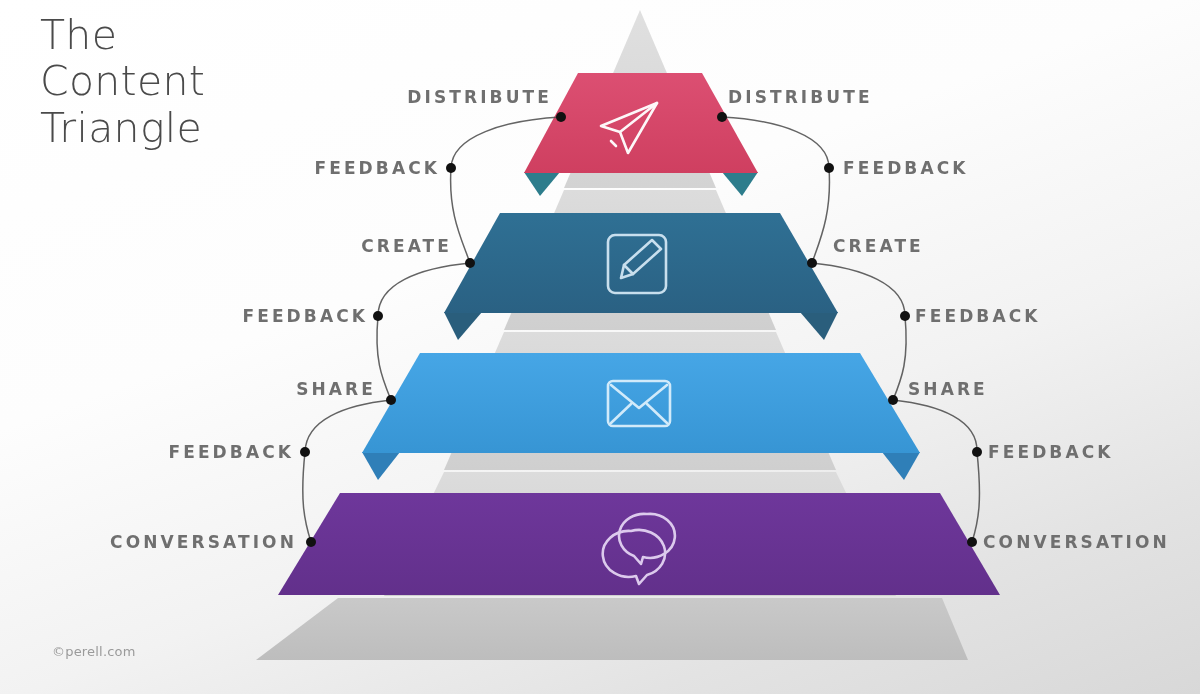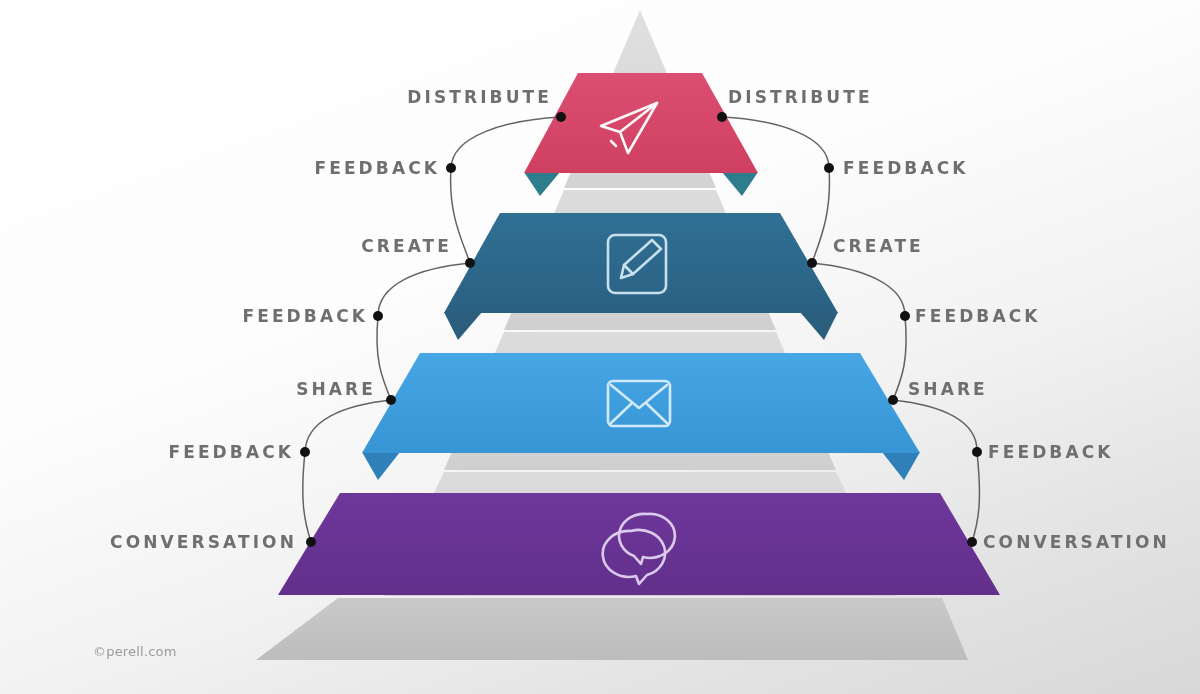--- a/index.html
+++ b/index.html
@@ -40,21 +40,20 @@
     white-space: pre-line;
   }
   #credit {
     position: absolute;
     left: 52px;
     top: 644px;
     color: #9a9a9a;
     font-family: "DejaVu Sans", sans-serif;
     font-size: 13px;
     letter-spacing: 0.2px;
-    margin-left: 41px;
   }
   .lbl {
     position: absolute;
     color: #6f6f6f;
     font-family: "DejaVu Sans", sans-serif;
     font-size: 17px;
     font-weight: 700;
     letter-spacing: 3.1px;
     white-space: nowrap;
     line-height: 1;
@@ -185,20 +184,23 @@
         <circle cx="722" cy="117" r="5"></circle>
         <circle cx="829" cy="168" r="5"></circle>
         <circle cx="812" cy="263" r="5"></circle>
         <circle cx="905" cy="316" r="5"></circle>
         <circle cx="893" cy="400" r="5"></circle>
         <circle cx="977" cy="452" r="5"></circle>
         <circle cx="972" cy="542" r="5"></circle>
       </g>
   </svg>
 
+  <div id="title-block">The
+Content
+Triangle</div>
 
   <div id="labels-left">
       <div class="lbl left" style="left: 552px; top: 97px;">DISTRIBUTE</div>
       <div class="lbl left" style="left: 440px; top: 168px;">FEEDBACK</div>
       <div class="lbl left" style="left: 452px; top: 246px;">CREATE</div>
       <div class="lbl left" style="left: 368px; top: 316px;">FEEDBACK</div>
       <div class="lbl left" style="left: 376px; top: 389px;">SHARE</div>
       <div class="lbl left" style="left: 294px; top: 452px;">FEEDBACK</div>
       <div class="lbl left" style="left: 297px; top: 542px;">CONVERSATION</div>
     </div>

